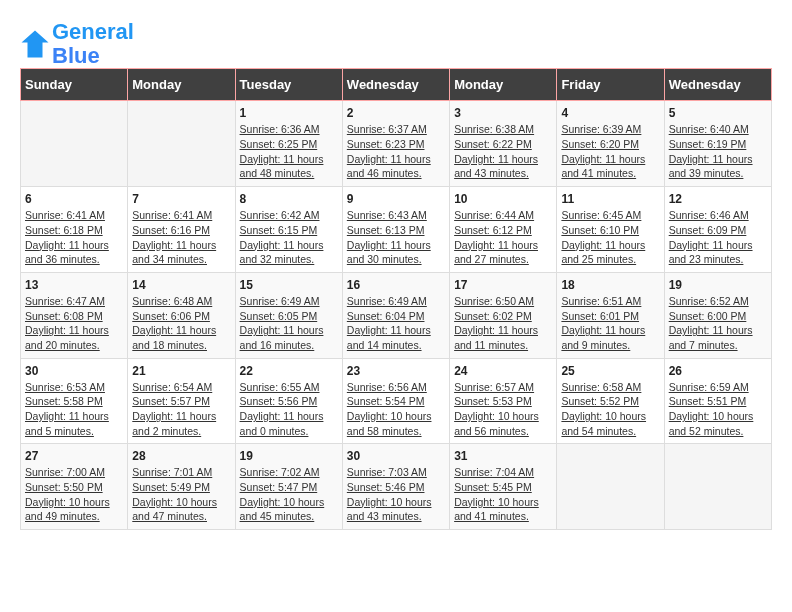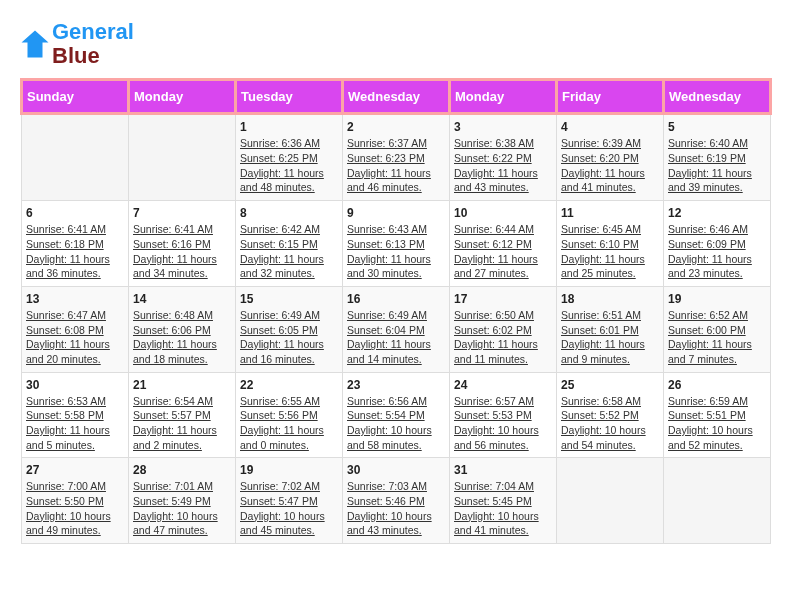--- a/index.html
+++ b/index.html
@@ -6,22 +6,22 @@
     body {
       font-family: Arial, sans-serif;
       background: #fff;
       width: 792px;
       min-height: 612px;
       padding: 20px;
     }
     .header {
       display: flex;
       justify-content: space-between;
-      align-items: center;
-      margin-bottom: 10px;
+      align-items: flex-start;
+      flex-direction: column;
     }
     .logo {
       display: flex;
       align-items: center;
     }
     .logo-text {
       font-size: 22px;
       font-weight: bold;
       color: #1a1a2e;
       line-height: 1.1;
@@ -45,27 +45,27 @@
     .subtitle {
       font-size: 16px;
       color: #444;
     }
     table {
       width: 100%;
       border-collapse: collapse;
       table-layout: fixed;
     }
     thead tr th {
-      background-color: #d946ef;
+      background-color: #404040;
       color: #fff;
       font-size: 13px;
       font-weight: bold;
       padding: 8px 4px;
       text-align: left;
-      border: 3px solid #fca5a5;
+      border: 1px solid #fca5a5;
     }
     tbody tr td {
       vertical-align: top;
       font-size: 10.5px;
       color: #222;
       padding: 5px 4px;
       border: 1px solid #ddd;
       height: 85px;
       background: #fff;
     }
@@ -93,21 +93,21 @@
 </head>
 <body>
 
 <div class="header">
   <div class="logo">
     <svg class="logo-icon" viewBox="0 0 40 40" xmlns="http://www.w3.org/2000/svg">
       <polygon points="20,2 38,18 30,18 30,38 10,38 10,18 2,18" fill="#2196f3"></polygon>
     </svg>
     <div class="logo-text">
       <span>General</span><br>
-      <span style="color:#7f1d1d;">Blue</span>
+      <span style="color:#3b82f6;">Blue</span>
     </div>
   </div>
 </div>
 
 <table>
   <thead>
     <tr>
     <th>Sunday</th>
         <th>Monday</th>
         <th>Tuesday</th>

